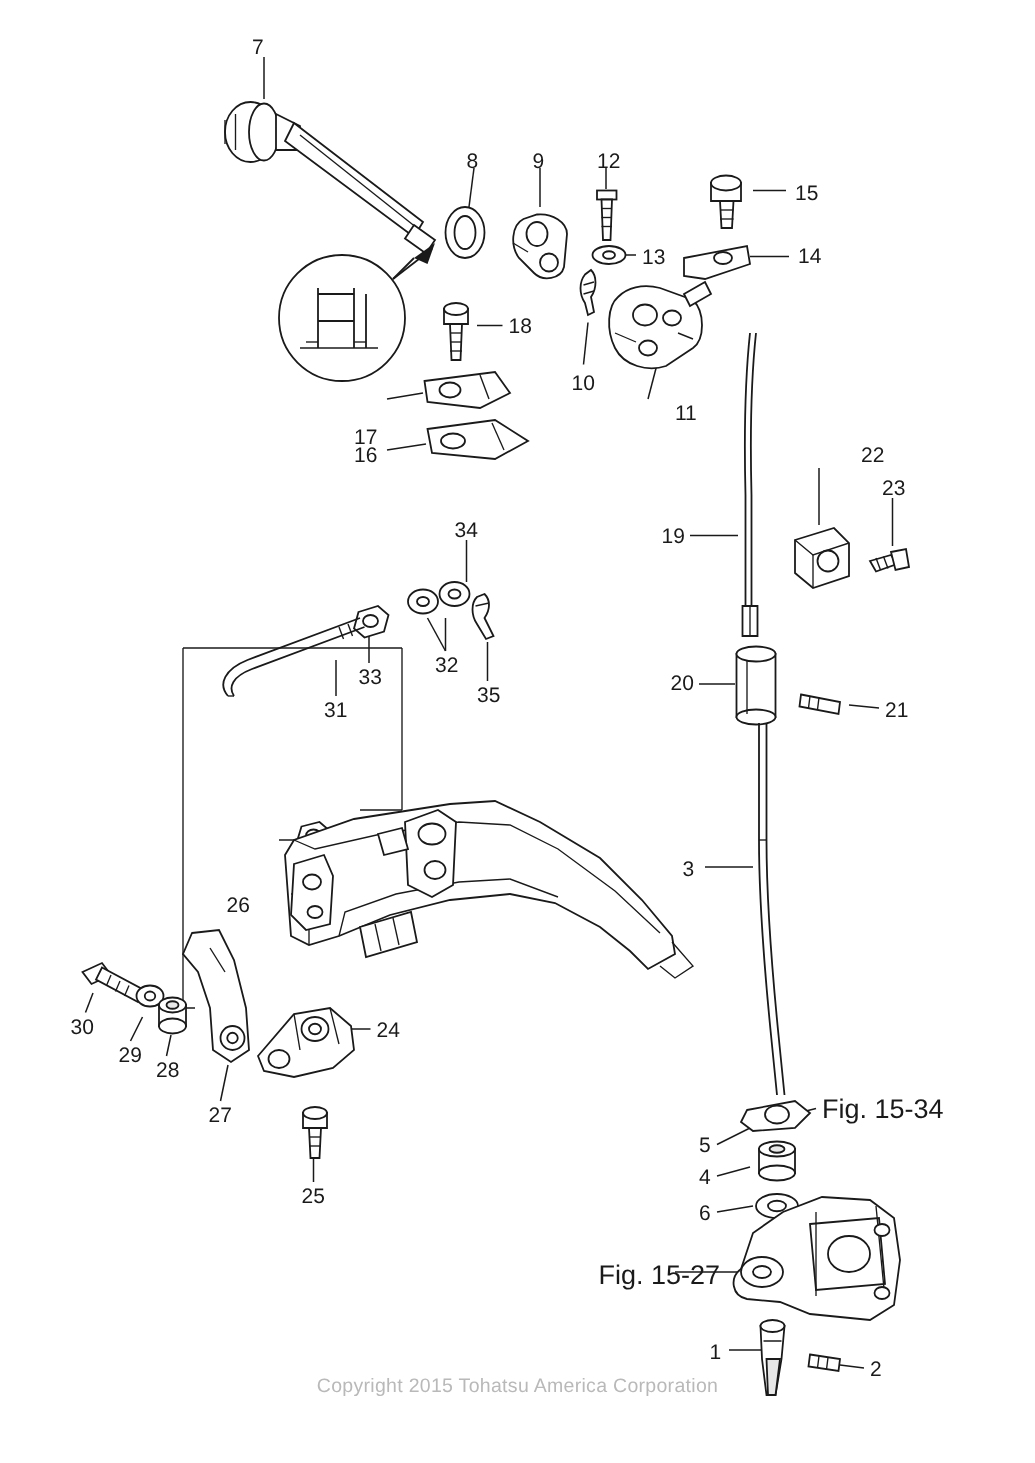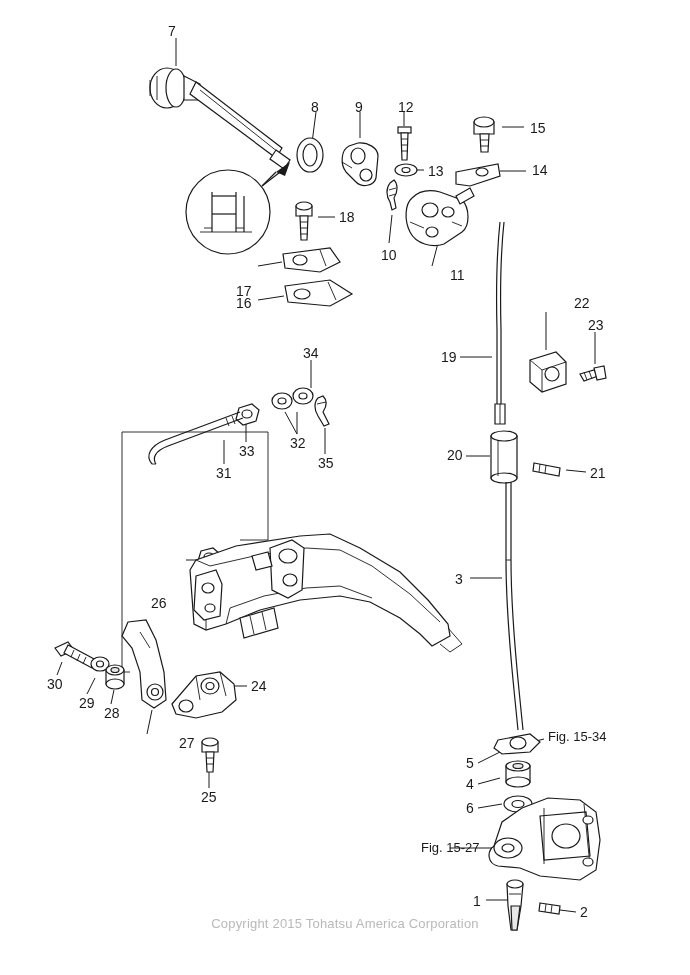--- a/index.html
+++ b/index.html
@@ -26,21 +26,21 @@
   }
   .callout {
     position: absolute;
     font-family: "Liberation Sans", sans-serif;
     font-size: 14px;
     color: #1a1a1a;
     white-space: nowrap;
     line-height: 1;
   }
   .callout.fig {
-    font-size: 13px;
+    font-size: 18px;
   }
   #copyright {
     position: absolute;
     left: 0;
     top: 916px;
     width: 690px;
     text-align: center;
     font-family: "Liberation Sans", sans-serif;
     font-size: 13px;
     color: #b9b9b9;
@@ -413,27 +413,27 @@
   <div class="callout" style="left:239px;top:444px;">33</div>
   <div class="callout" style="left:318px;top:456px;">35</div>
   <div class="callout" style="left:216px;top:466px;">31</div>
   <div class="callout" style="left:447px;top:448px;">20</div>
   <div class="callout" style="left:590px;top:466px;">21</div>
   <div class="callout" style="left:151px;top:552px;margin-top:44px;">26</div>
   <div class="callout" style="left:455px;top:572px;">3</div>
   <div class="callout" style="left:47px;top:677px;">30</div>
   <div class="callout" style="left:79px;top:696px;">29</div>
   <div class="callout" style="left:104px;top:706px;">28</div>
-  <div class="callout" style="left:139px;top:736px;margin-left:40px;">27</div>
+  <div class="callout" style="left:139px;top:736px;">27</div>
   <div class="callout" style="left:251px;top:679px;">24</div>
   <div class="callout" style="left:201px;top:790px;">25</div>
   <div class="callout" style="left:466px;top:756px;">5</div>
   <div class="callout" style="left:466px;top:777px;">4</div>
   <div class="callout" style="left:466px;top:801px;">6</div>
   <div class="callout" style="left:473px;top:894px;">1</div>
   <div class="callout" style="left:580px;top:905px;">2</div>
 
   <div class="callout fig" style="left:548px;top:730px;">Fig. 15-34</div>
-  <div class="callout fig" style="left:421px;top:841px;text-align:center;">Fig. 15-27</div>
+  <div class="callout fig" style="left:399px;top:841px;text-align:center;">Fig. 15-27</div>
 
   <div id="copyright">Copyright 2015 Tohatsu America Corporation</div>
 
 </div>
 
 </body></html>

